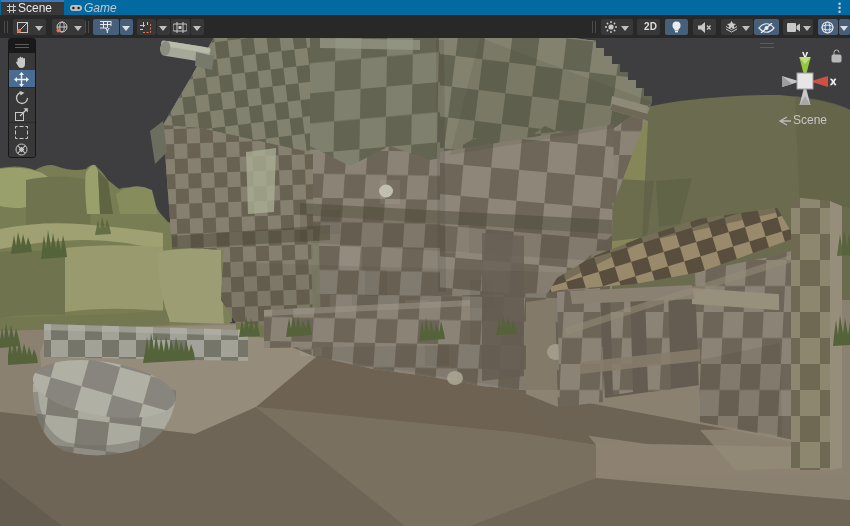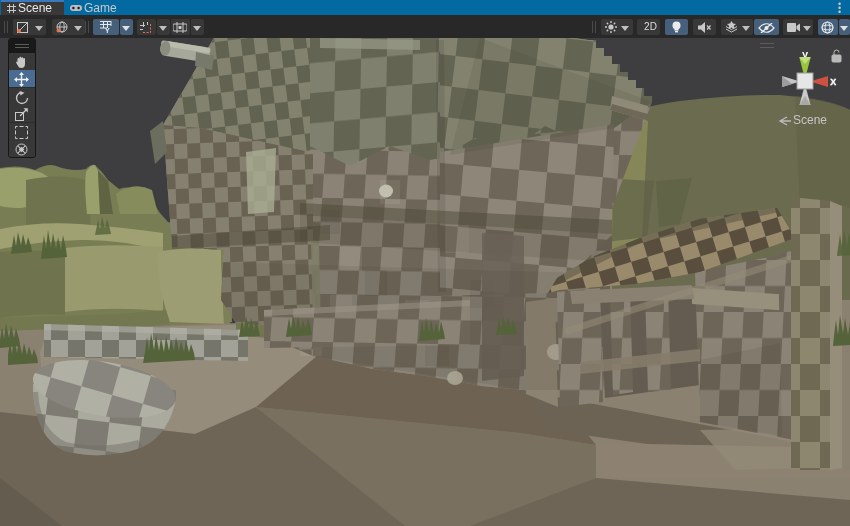--- a/index.html
+++ b/index.html
@@ -20,21 +20,21 @@
     <g stroke="#c8c8c8" stroke-width="1" fill="none">
       <path d="M2.5,0 L2.5,9 M6.5,0 L6.5,9 M0,2.5 L9,2.5 M0,6.5 L9,6.5"></path>
     </g>
   </svg>
   <div class="abs" style="left:18px;top:1px;width:46px;height:14px;color:#e8e8e8;font-size:12px;line-height:14px;">Scene</div>
   <svg class="abs" style="left:70px;top:4px" width="12" height="8" viewBox="0 0 12 8">
     <rect x="0" y="1" width="12" height="6" rx="3" fill="#bdbdbd"></rect>
     <circle cx="3.4" cy="4" r="1.2" fill="#1b1b1b"></circle>
     <circle cx="8.6" cy="4" r="1.2" fill="#1b1b1b"></circle>
   </svg>
-  <div class="abs" style="left:84px;top:1px;width:40px;height:14px;color:#c9c9c9;font-size:12px;line-height:14px;">Game</div>
+  <div class="abs" style="left:84px;top:1px;width:40px;height:14px;color:#c9c9c9;font-size:12px;line-height:14px;font-style:italic;">Game</div>
   <div class="abs" style="left:838px;top:2px;width:4px;height:12px;color:#c8c8c8;font-size:9px;line-height:4px;letter-spacing:0;">•<br>•<br>•</div>
 </div>
 
 <div id="toolbar">
 
   <div class="abs" style="left:4px;top:6px;width:1px;height:12px;background:#4a4a4a;"></div>
   <div class="abs" style="left:7px;top:6px;width:1px;height:12px;background:#4a4a4a;"></div>
 
   <div class="tbtn" style="left:13px;width:33px;"></div>
   <svg class="abs" style="left:17px;top:7px" width="11" height="11" viewBox="0 0 11 11">
@@ -106,21 +106,21 @@
     <circle cx="6" cy="6" r="2.6" fill="#c8c8c8"></circle>
     <g stroke="#c8c8c8" stroke-width="1.4">
       <path d="M6,0 L6,2 M6,10 L6,12 M0,6 L2,6 M10,6 L12,6 M1.8,1.8 L3.2,3.2 M8.8,8.8 L10.2,10.2 M10.2,1.8 L8.8,3.2 M1.8,10.2 L3.2,8.8"></path>
     </g>
   </svg>
   <svg class="abs" style="left:621px;top:11px" width="8" height="5">
         <polygon points="0,0 8,0 4,5" fill="#c0c0c0"></polygon>
       </svg>
 
   <div class="tbtn" style="left:637px;width:23px;"></div>
-  <div class="abs" style="left:637px;top:6px;width:27px;text-align:center;color:#dcdcdc;font-size:10px;font-weight:normal;">2D</div>
+  <div class="abs" style="left:637px;top:6px;width:27px;text-align:center;color:#dcdcdc;font-size:10px;font-weight:bold;">2D</div>
 
   <div class="tbtn blue" style="left:665px;width:23px;"></div>
   <svg class="abs" style="left:671px;top:6px" width="11" height="13" viewBox="0 0 11 13">
     <circle cx="5.5" cy="4.5" r="4" fill="#ececec"></circle>
     <rect x="3.5" y="8" width="4" height="1.6" fill="#ececec"></rect>
     <rect x="4" y="10" width="3" height="1.4" fill="#ececec"></rect>
   </svg>
 
   <div class="tbtn" style="left:693px;width:23px;"></div>
   <svg class="abs" style="left:698px;top:7px" width="13" height="11" viewBox="0 0 13 11">

